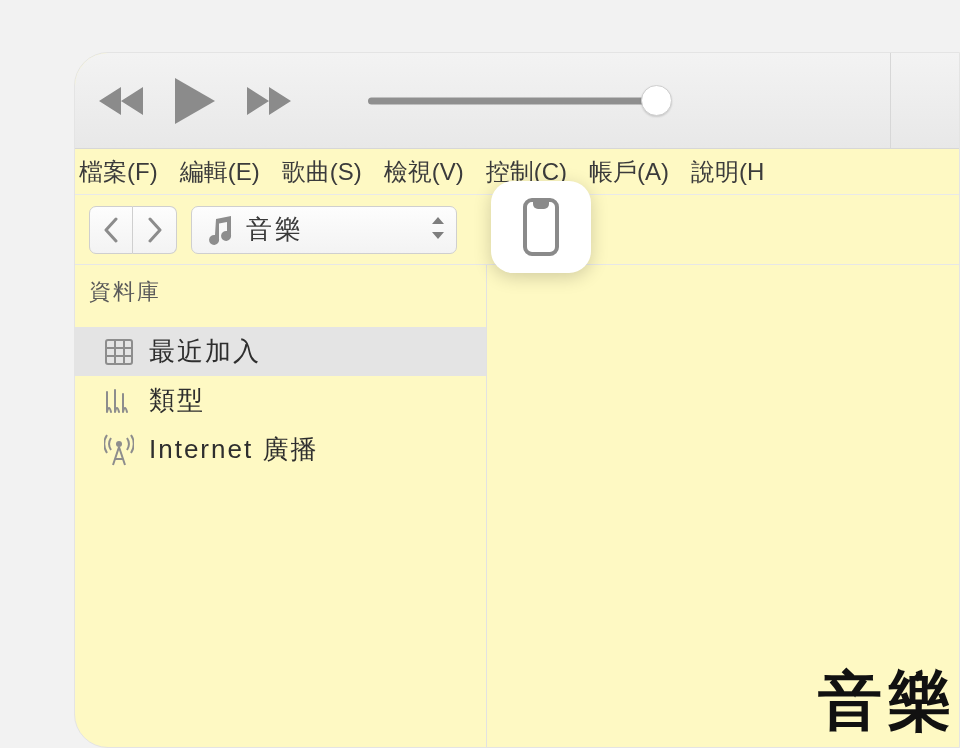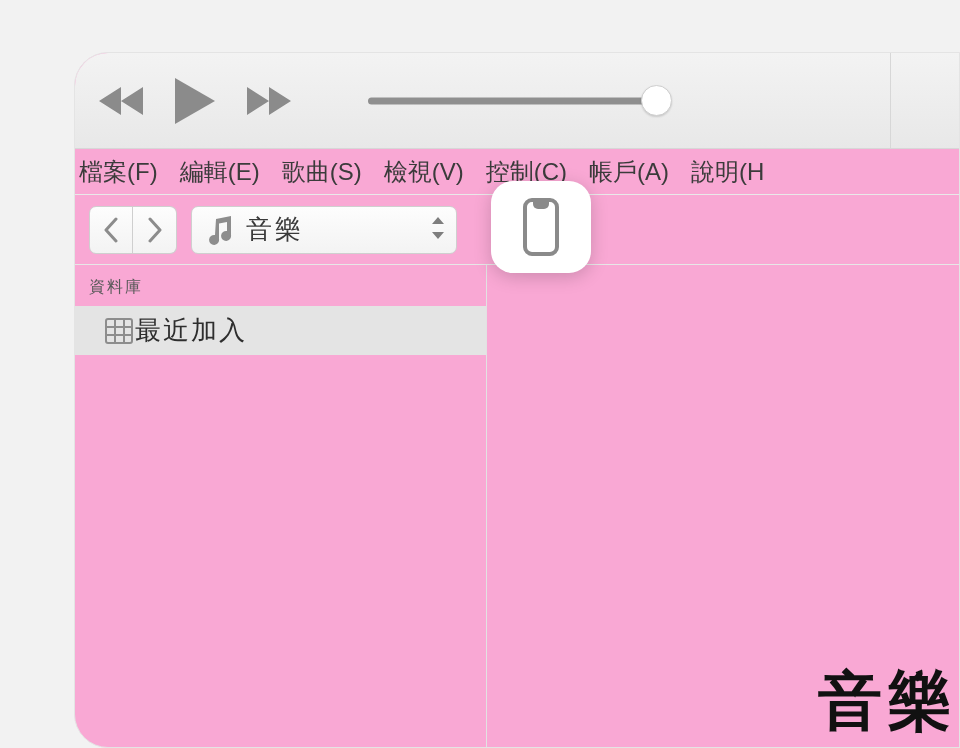--- a/index.html
+++ b/index.html
@@ -10,21 +10,21 @@
     font-family: "Microsoft JhengHei", "PingFang TC", -apple-system, sans-serif;
     overflow: hidden;
     -webkit-font-smoothing: antialiased;
   }
   .window {
     position: absolute;
     left: 74px;
     top: 52px;
     right: 0;
     bottom: 0;
-    background: #f9a8d4;
+    background: #fef9c3;
     border-radius: 34px 0 0 34px;
     border: 1px solid #e4e4e4;
     overflow: hidden;
   }
 
   
   .player-bar {
     height: 96px;
     background: linear-gradient(#f3f3f3, #e8e8e8);
     border-bottom: 1px solid #d7d7d7;
@@ -167,28 +167,29 @@
   .body {
     display: flex;
     height: calc(100% - 96px - 46px - 70px);
   }
   .sidebar {
     width: 412px;
     border-right: 1px solid #e2e2e2;
     padding-top: 8px;
   }
   .sb-header {
-    font-size: 16px;
+    font-size: 22px;
     color: #5a5a5a;
-    padding: 4px 14px 8px;
+    padding: 4px 14px 20px;
     letter-spacing: 2px;
   }
   .sb-item {
     display: flex;
     align-items: center;
+    gap: 14px;
     height: 49px;
     padding-left: 28px;
     font-size: 26px;
     color: #2e2e2e;
     letter-spacing: 2px;
   }
   .sb-item.selected {
     background: #e4e4e4;
   }
   .sb-icon {
@@ -299,21 +300,39 @@
               <line x1="10" y1="1" x2="10" y2="25" stroke="#8d8d8d" stroke-width="2"></line>
               <line x1="19" y1="1" x2="19" y2="25" stroke="#8d8d8d" stroke-width="2"></line>
             </svg>
         </span>
         <span>最近加入</span>
       </div>
 
 
 
 
-
+      <div class="sb-item">
+        <span class="sb-icon">
+          <svg width="32" height="30" viewBox="0 0 32 30">
+              <path d="M4 6 V26 M4 26 Q6 18 8 26 M12 4 V26 M12 26 Q14 18 16 26 M20 8 V26 M20 26 Q22 18 24 26" stroke="#8d8d8d" stroke-width="2" fill="none" stroke-linecap="round"></path>
+            </svg>
+        </span>
+        <span>類型</span>
+      </div>
+
+      <div class="sb-item">
+        <span class="sb-icon">
+          <svg width="30" height="32" viewBox="0 0 30 32">
+              <circle cx="15" cy="10" r="3" fill="#8d8d8d"></circle>
+              <path d="M7 4 A11 11 0 0 0 7 16 M23 4 A11 11 0 0 1 23 16 M3 1 A16 16 0 0 0 3 19 M27 1 A16 16 0 0 1 27 19" stroke="#8d8d8d" stroke-width="2" fill="none"></path>
+              <path d="M15 13 L9 31 M15 13 L21 31 M11 25 H19" stroke="#8d8d8d" stroke-width="2" fill="none"></path>
+            </svg>
+        </span>
+        <span>Internet 廣播</span>
+      </div>
     </div>
 
     <div class="content">
       <div class="big-title">音樂</div>
     </div>
   </div>
 
 </div>
 
 </body></html>

